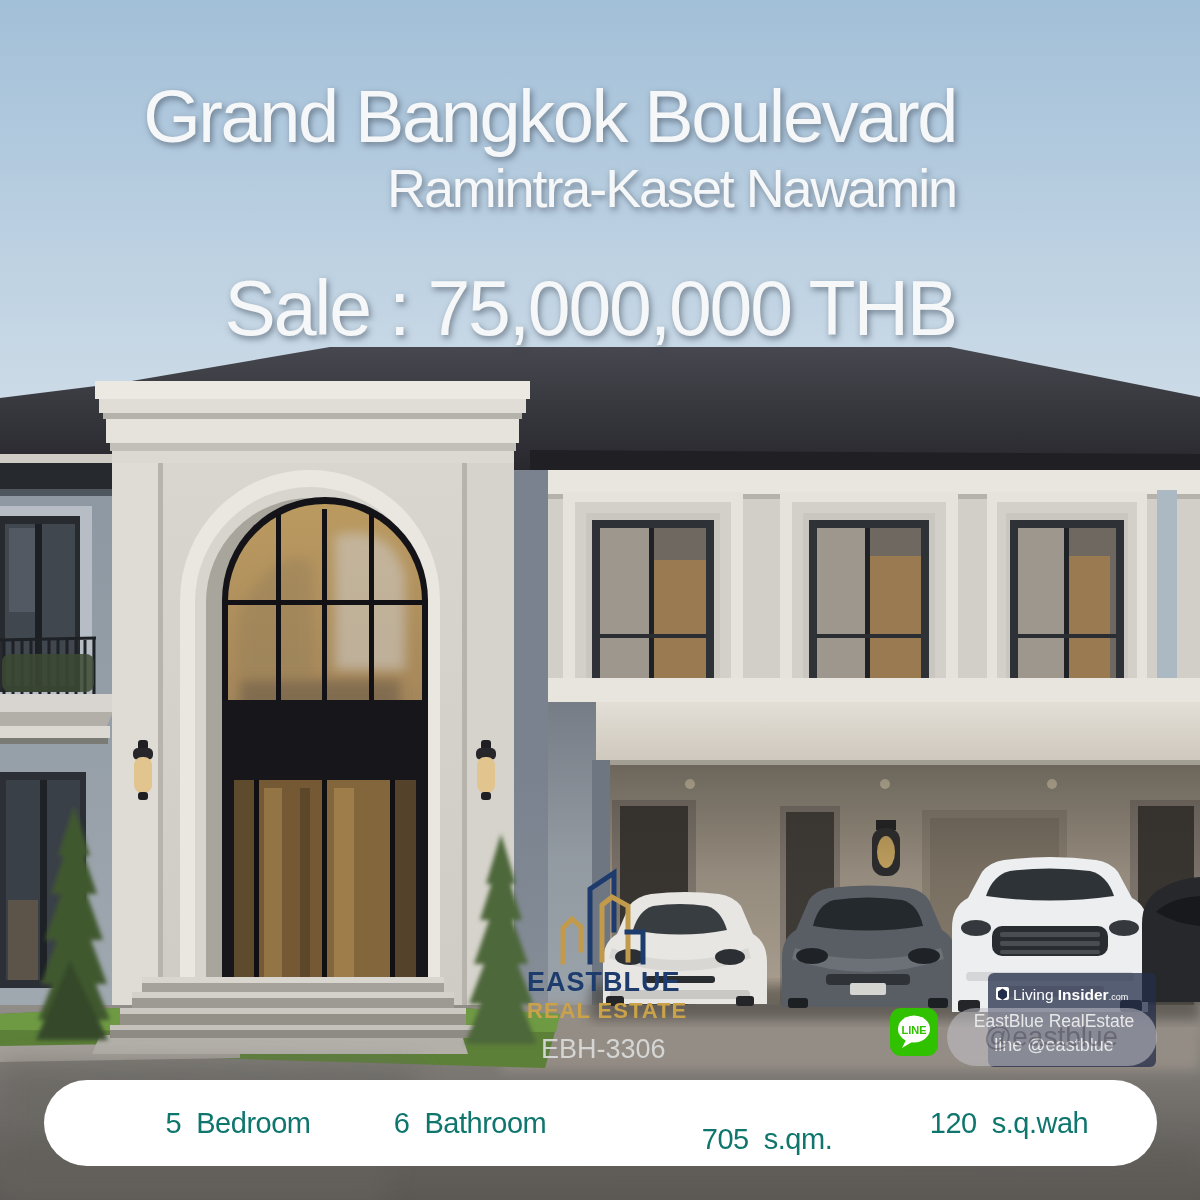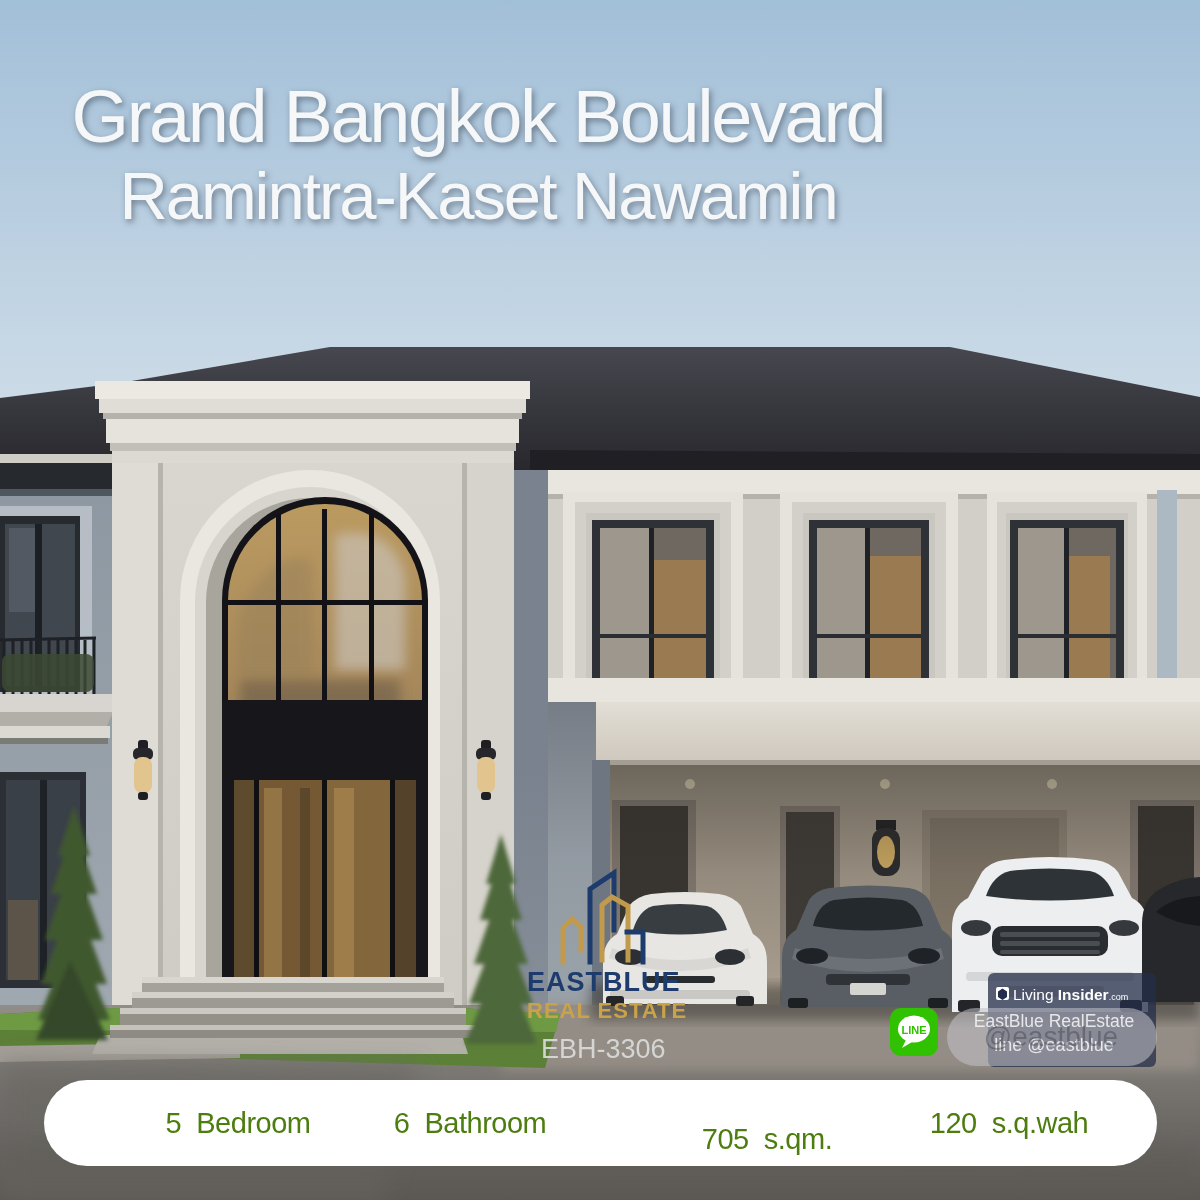--- a/index.html
+++ b/index.html
@@ -1,20 +1,20 @@
 <!DOCTYPE html>
 <html><head>
 <meta charset="utf-8">
 <style>
 html,body{margin:0;padding:0;background:#fff;}
 #stage{position:relative;width:1200px;height:1200px;overflow:hidden;font-family:"Liberation Sans",sans-serif;}
 #scene{position:absolute;left:0;top:0;}
-.ttl{position:absolute;left:0;width:956px;text-align:center;color:#f5f7f8;text-shadow:2px 3px 6px rgba(50,60,75,0.55);white-space:nowrap;}
+.ttl{position:absolute;left:0;width:956px;text-align:right;color:#f5f7f8;text-shadow:2px 3px 6px rgba(50,60,75,0.55);white-space:nowrap;}
 #bar{position:absolute;left:44px;top:1080px;width:1113px;height:86px;background:#ffffff;border-radius:44px;}
-.feat{position:absolute;top:1107px;font-size:29px;letter-spacing:-0.5px;color:#4d7c0f;white-space:nowrap;transform:translateX(-50%);}
+.feat{position:absolute;top:1107px;font-size:29px;letter-spacing:-0.5px;color:#0f766e;white-space:nowrap;transform:translateX(-50%);}
 </style>
 </head>
 <body>
 <div id="stage">
 <svg id="scene" width="1200" height="1200" viewBox="0 0 1200 1200" xmlns="http://www.w3.org/2000/svg">
 <defs>
 <linearGradient id="sky" x1="0" y1="0" x2="0" y2="1">
 <stop offset="0" stop-color="#a2bfd8"></stop>
 <stop offset="0.6" stop-color="#c3d5e4"></stop>
 <stop offset="1" stop-color="#d8e2ea"></stop>
@@ -381,22 +381,23 @@
 <text x="1013" y="1000" font-family="Liberation Sans,sans-serif" font-size="15.5" fill="#ffffff">Living <tspan font-weight="bold">Insider</tspan><tspan font-size="9">.com</tspan></text>
 </g>
 
 <text x="1054" y="1027" font-family="Liberation Sans,sans-serif" font-size="17.5" fill="#f0f0f0" text-anchor="middle" opacity="0.92">EastBlue RealEstate</text>
 <text x="1054" y="1051" font-family="Liberation Sans,sans-serif" font-size="18" fill="#f0f0f0" text-anchor="middle" opacity="0.92">line @eastblue</text>
 <text x="1051" y="1046" font-family="Liberation Sans,sans-serif" font-size="28" fill="#42424c" opacity="0.45" text-anchor="middle">@eastblue</text>
 </svg>
 
 <div class="ttl" style="top:74px;font-size:74px;letter-spacing:-2.4px;">Grand Bangkok Boulevard</div>
 
-<div class="ttl" style="top:157px;font-size:67px;letter-spacing:-2.1px;">Ramintra-Kaset Nawamin</div>
-
+<div class="ttl" style="top:157px;font-size:54px;letter-spacing:-2.1px;">Ramintra-Kaset Nawamin</div>
+
+<div class="ttl" style="top:264px;font-size:77px;letter-spacing:-2.2px;">Sale : 75,000,000 THB</div>
 
 <div id="bar"></div>
 
 <div class="feat" style="left:238px;">5&nbsp;&nbsp;Bedroom</div>
 
 <div class="feat" style="left:470px;text-align:center;">6&nbsp;&nbsp;Bathroom</div>
 
 <div class="feat" style="left:767px;margin-top:16px;">705&nbsp;&nbsp;s.qm.</div>
 
 <div class="feat" style="left:977px;margin-left:32px;">120&nbsp;&nbsp;s.q.wah</div>

